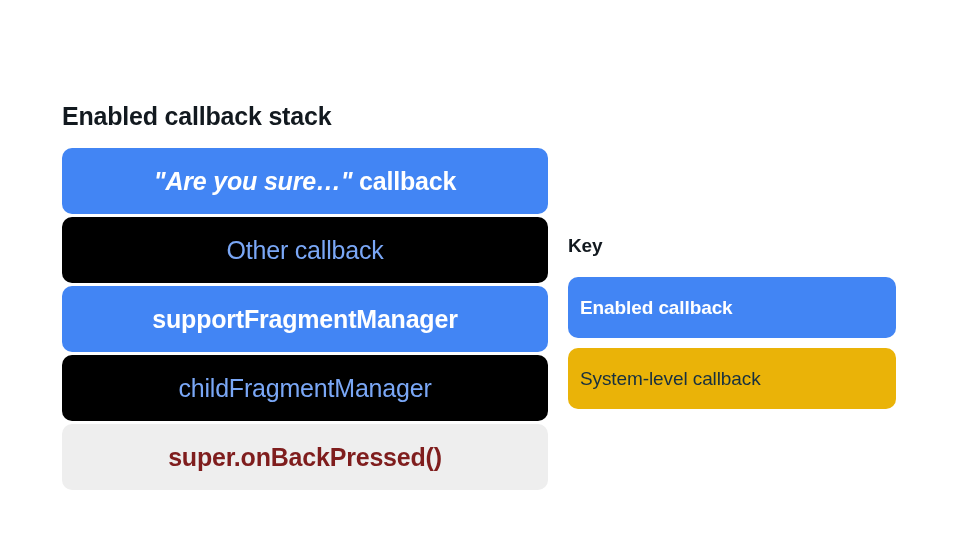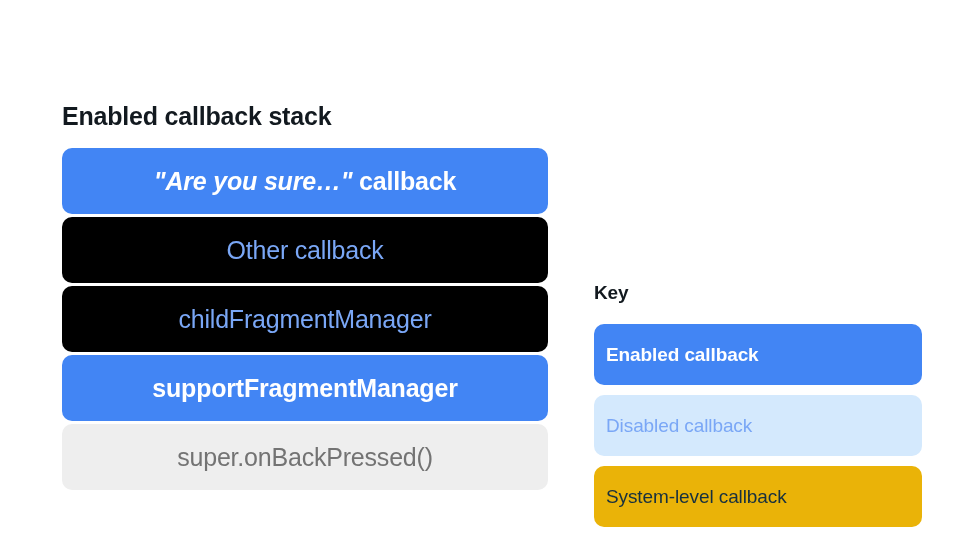--- a/index.html
+++ b/index.html
@@ -58,34 +58,33 @@
     line-height: 30px;
     letter-spacing: -0.2px;
   }
 
   
   .bar.enabled  { background: #4285f4; }
   .bar.enabled  .bar-label { color: #ffffff; font-weight: 700; }
   .bar.disabled { background: #000000; }
   .bar.disabled .bar-label { color: #7aa7f6; font-weight: 400; }
   .bar.system   { background: #eeeeee; }
-  .bar.system   .bar-label { color: #737373; font-weight: 400; }
+  .bar.system   .bar-label { color: #7f1d1d; font-weight: 700; }
 
   .quoted {
     font-style: italic;
     font-weight: 700;
   }
 
   
   .key-section {
     position: absolute;
-    left: 594px;
+    left: 568px;
     top: 234px;
     width: 328px;
-    margin-top: 47px;
   }
   .key-title {
     font-size: 19px;
     font-weight: 700;
     color: #12191f;
     line-height: 24px;
     margin: 0 0 19px 0;
     letter-spacing: -0.1px;
   }
   .key-list {
@@ -127,47 +126,44 @@
     <div class="stack-list">
 
       <div class="bar enabled">
         <span class="bar-label"><span class="quoted">"Are you sure…"</span><span> callback</span></span>
       </div>
 
       <div class="bar disabled">
         <span class="bar-label">Other callback</span>
       </div>
 
+      <div class="bar enabled">
+        <span class="bar-label">supportFragmentManager</span>
+      </div>
+
       <div class="bar disabled">
         <span class="bar-label">childFragmentManager</span>
-      </div>
-
-      <div class="bar enabled">
-        <span class="bar-label">supportFragmentManager</span>
       </div>
 
       <div class="bar system">
         <span class="bar-label">super.onBackPressed()</span>
       </div>
 
     </div>
   </section>
 
   <section class="key-section">
     <h2 class="key-title">Key</h2>
 
     <div class="key-list">
 
       <div class="key-item enabled">
         <span class="key-label">Enabled callback</span>
       </div>
 
-      <div class="key-item disabled">
-        <span class="key-label">Disabled callback</span>
-      </div>
 
       <div class="key-item system">
         <span class="key-label">System-level callback</span>
       </div>
 
     </div>
   </section>
 
 </div>
 

